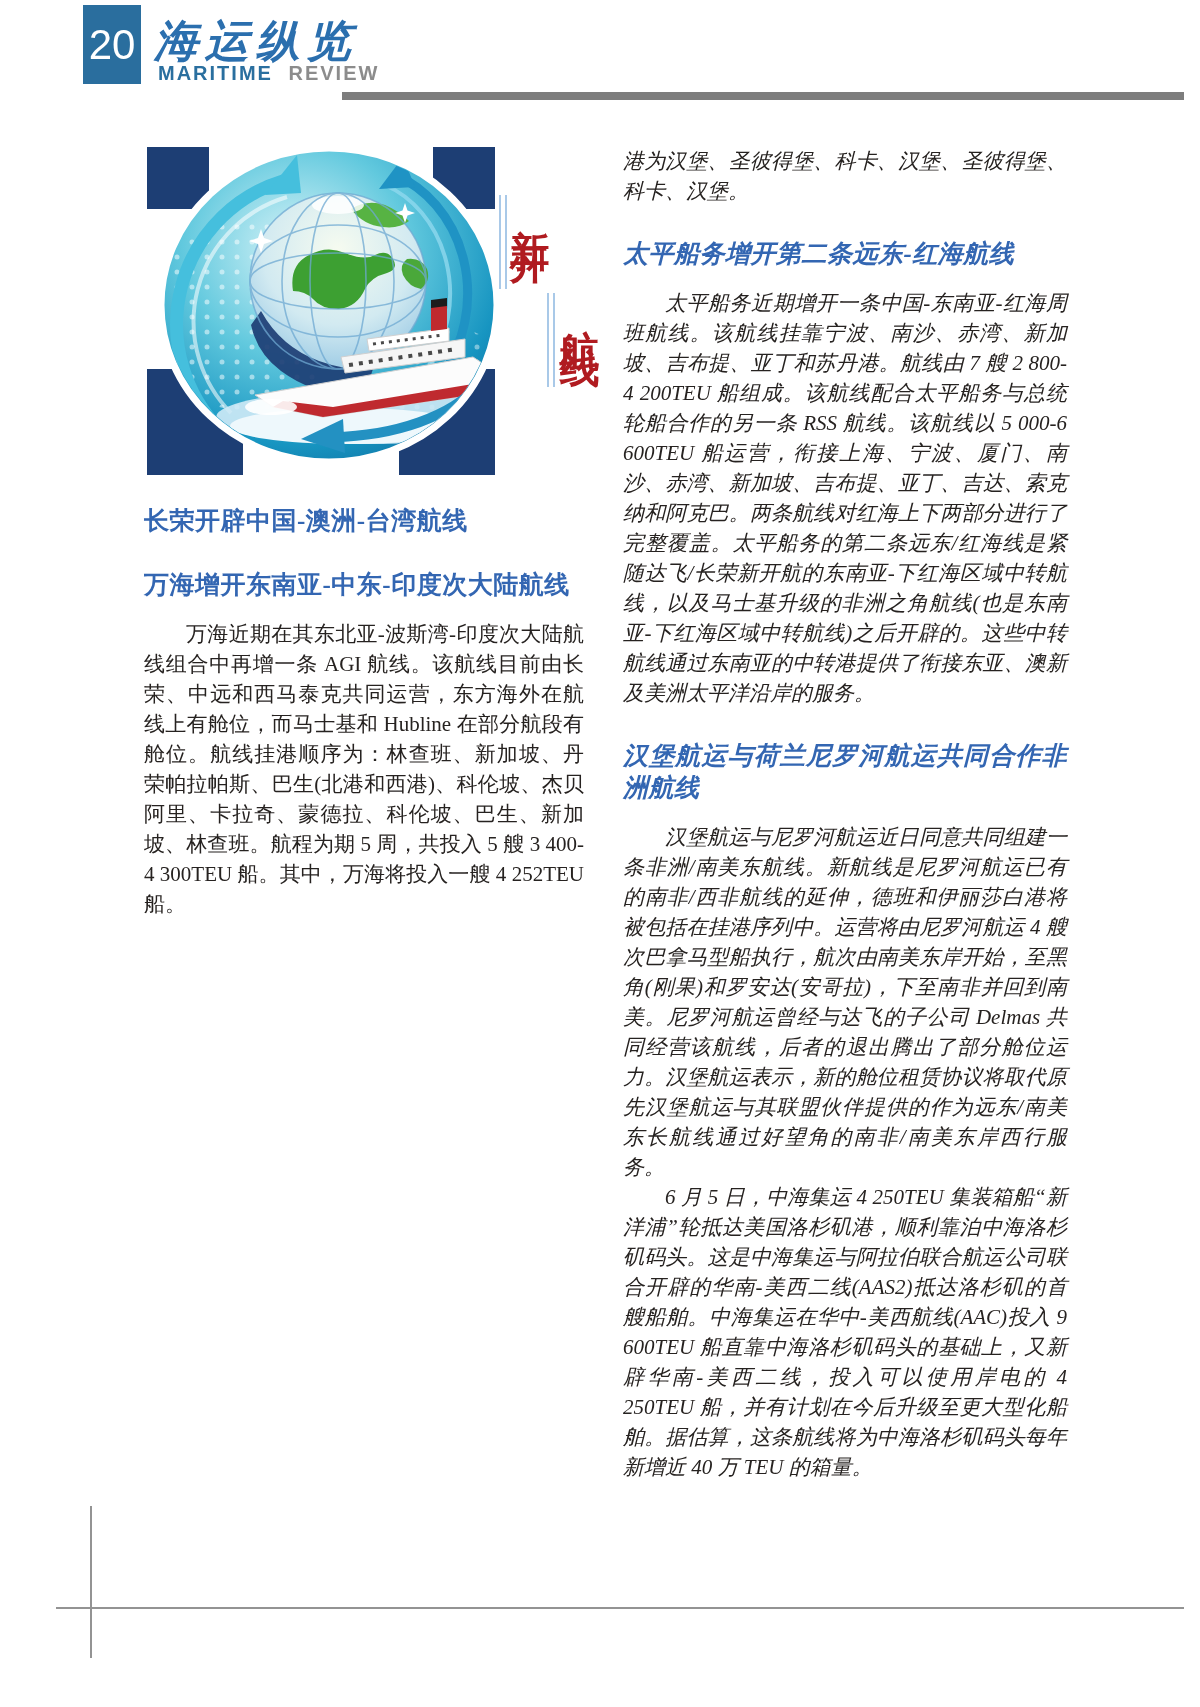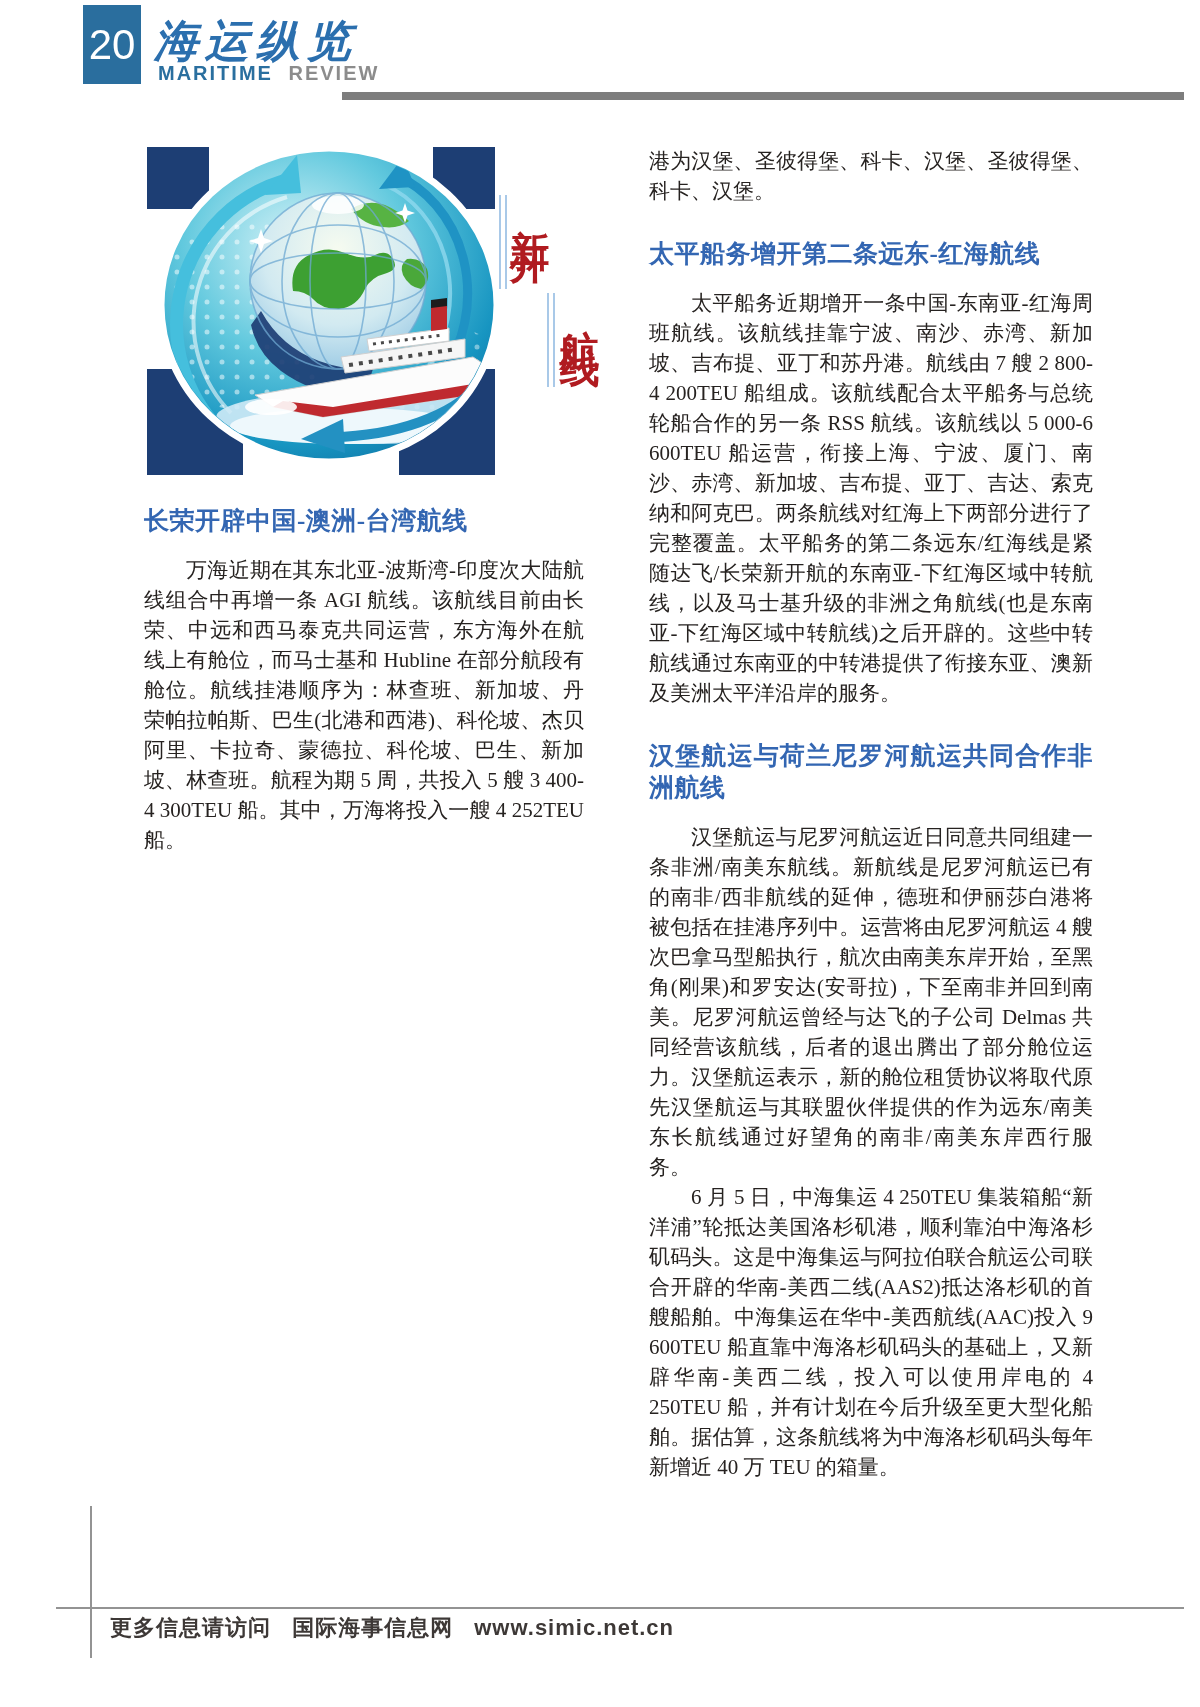--- a/index.html
+++ b/index.html
@@ -43,21 +43,21 @@
     border-left:2px solid #a9c9e8; border-right:2px solid #a9c9e8;
   }
   .dl1 { left:356px; top:62px; }
   .dl2 { left:404px; top:160px; }
   .vc1 { left:367px; top:64px; }
   .vc2 { left:417px; top:164px; }
 
   
   .col { position:absolute; text-align:justify; }
   .col-left  { left:144px; top:505px; width:440px; }
-  .col-right { left:649px; top:146px; width:444px; }
+  .col-right { left:623px; top:146px; width:444px;font-style:italic; }
   .heading {
     font-size:25px; line-height:32px; font-weight:bold; color:#3366b2;
     letter-spacing:0.5px; margin:32px 0 18px 0;
   }
   .article:first-child .heading { margin-top:0; }
   .bodytext { font-size:21px; line-height:30px; margin:0; text-indent:2em; }
   .noindent { text-indent:0; }
 
   
   .foot-hline { position:absolute; left:56px; top:1607px; width:1128px; height:2px; background:#939393; }
@@ -162,20 +162,21 @@
     <div class="vchars vc1">新开</div>
     <div class="dlines dl2"></div>
     <div class="vchars vc2">航线</div>
   </div>
 
   <div class="col col-left">
     <div class="article">
       <div class="heading">长荣开辟中国-澳洲-台湾航线</div>
     </div>
     <div class="article">
+      <div class="heading">万海增开东南亚-中东-印度次大陆航线</div>
       <p class="bodytext">万海近期在其东北亚-波斯湾-印度次大陆航线组合中再增一条 AGI 航线。该航线目前由长荣、中远和西马泰克共同运营，东方海外在航线上有舱位，而马士基和 Hubline 在部分航段有舱位。航线挂港顺序为：林查班、新加坡、丹荣帕拉帕斯、巴生(北港和西港)、科伦坡、杰贝阿里、卡拉奇、蒙德拉、科伦坡、巴生、新加坡、林查班。航程为期 5 周，共投入 5 艘 3 400-4 300TEU 船。其中，万海将投入一艘 4 252TEU 船。</p>
     </div>
     <div class="article">
     </div>
   </div>
 
   <div class="col col-right">
     <p class="bodytext noindent">港为汉堡、圣彼得堡、科卡、汉堡、圣彼得堡、科卡、汉堡。</p>
     <div class="article">
       <div class="heading">太平船务增开第二条远东-红海航线</div>
@@ -185,19 +186,14 @@
       <div class="heading">汉堡航运与荷兰尼罗河航运共同合作非洲航线</div>
       <p class="bodytext">汉堡航运与尼罗河航运近日同意共同组建一条非洲/南美东航线。新航线是尼罗河航运已有的南非/西非航线的延伸，德班和伊丽莎白港将被包括在挂港序列中。运营将由尼罗河航运 4 艘次巴拿马型船执行，航次由南美东岸开始，至黑角(刚果)和罗安达(安哥拉)，下至南非并回到南美。尼罗河航运曾经与达飞的子公司 Delmas 共同经营该航线，后者的退出腾出了部分舱位运力。汉堡航运表示，新的舱位租赁协议将取代原先汉堡航运与其联盟伙伴提供的作为远东/南美东长航线通过好望角的南非/南美东岸西行服务。</p>
     </div>
     <div class="article">
       <p class="bodytext">6 月 5 日，中海集运 4 250TEU 集装箱船“新洋浦”轮抵达美国洛杉矶港，顺利靠泊中海洛杉矶码头。这是中海集运与阿拉伯联合航运公司联合开辟的华南-美西二线(AAS2)抵达洛杉矶的首艘船舶。中海集运在华中-美西航线(AAC)投入 9 600TEU 船直靠中海洛杉矶码头的基础上，又新辟华南-美西二线，投入可以使用岸电的 4 250TEU 船，并有计划在今后升级至更大型化船舶。据估算，这条航线将为中海洛杉矶码头每年新增近 40 万 TEU 的箱量。</p>
     </div>
   </div>
 
   <div class="foot-vline"></div>
   <div class="foot-hline"></div>
-  <div class="foot-text">
-    <span>更多信息请访问</span>
-    <span>国际海事信息网</span>
-    <span>www.simic.net.cn</span>
-  </div>
 
 </div>
 
 </body></html>

